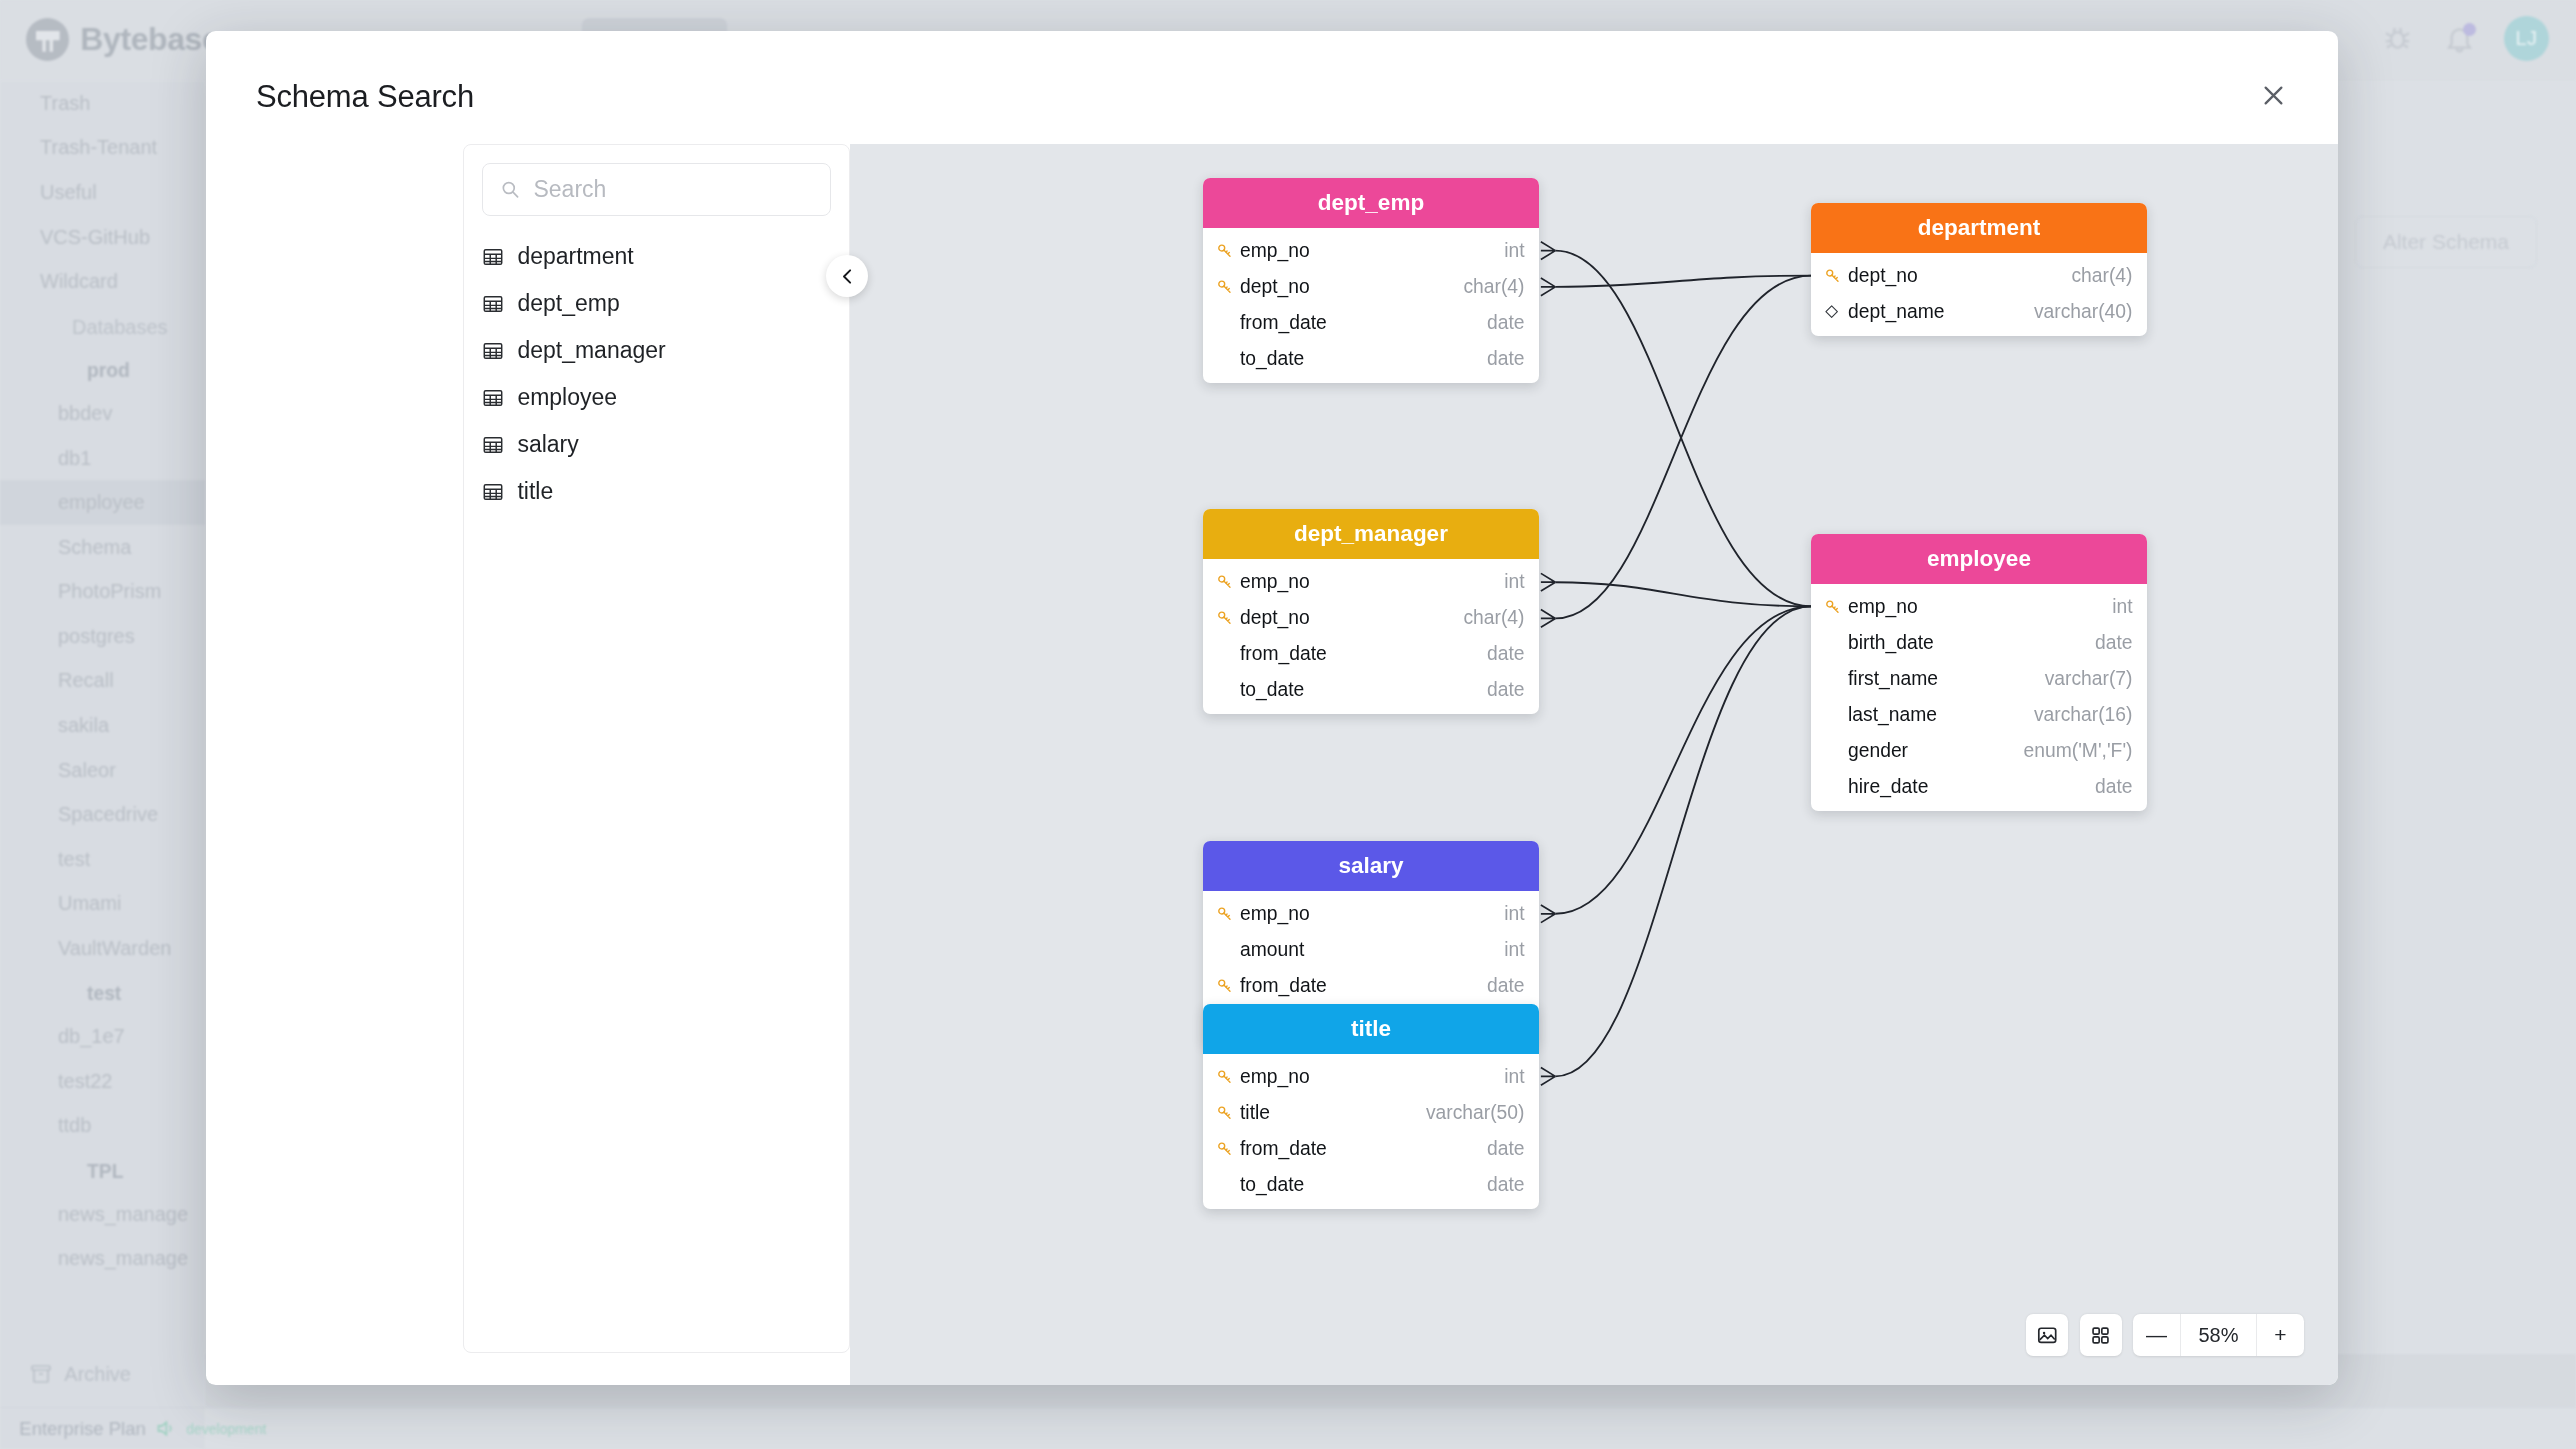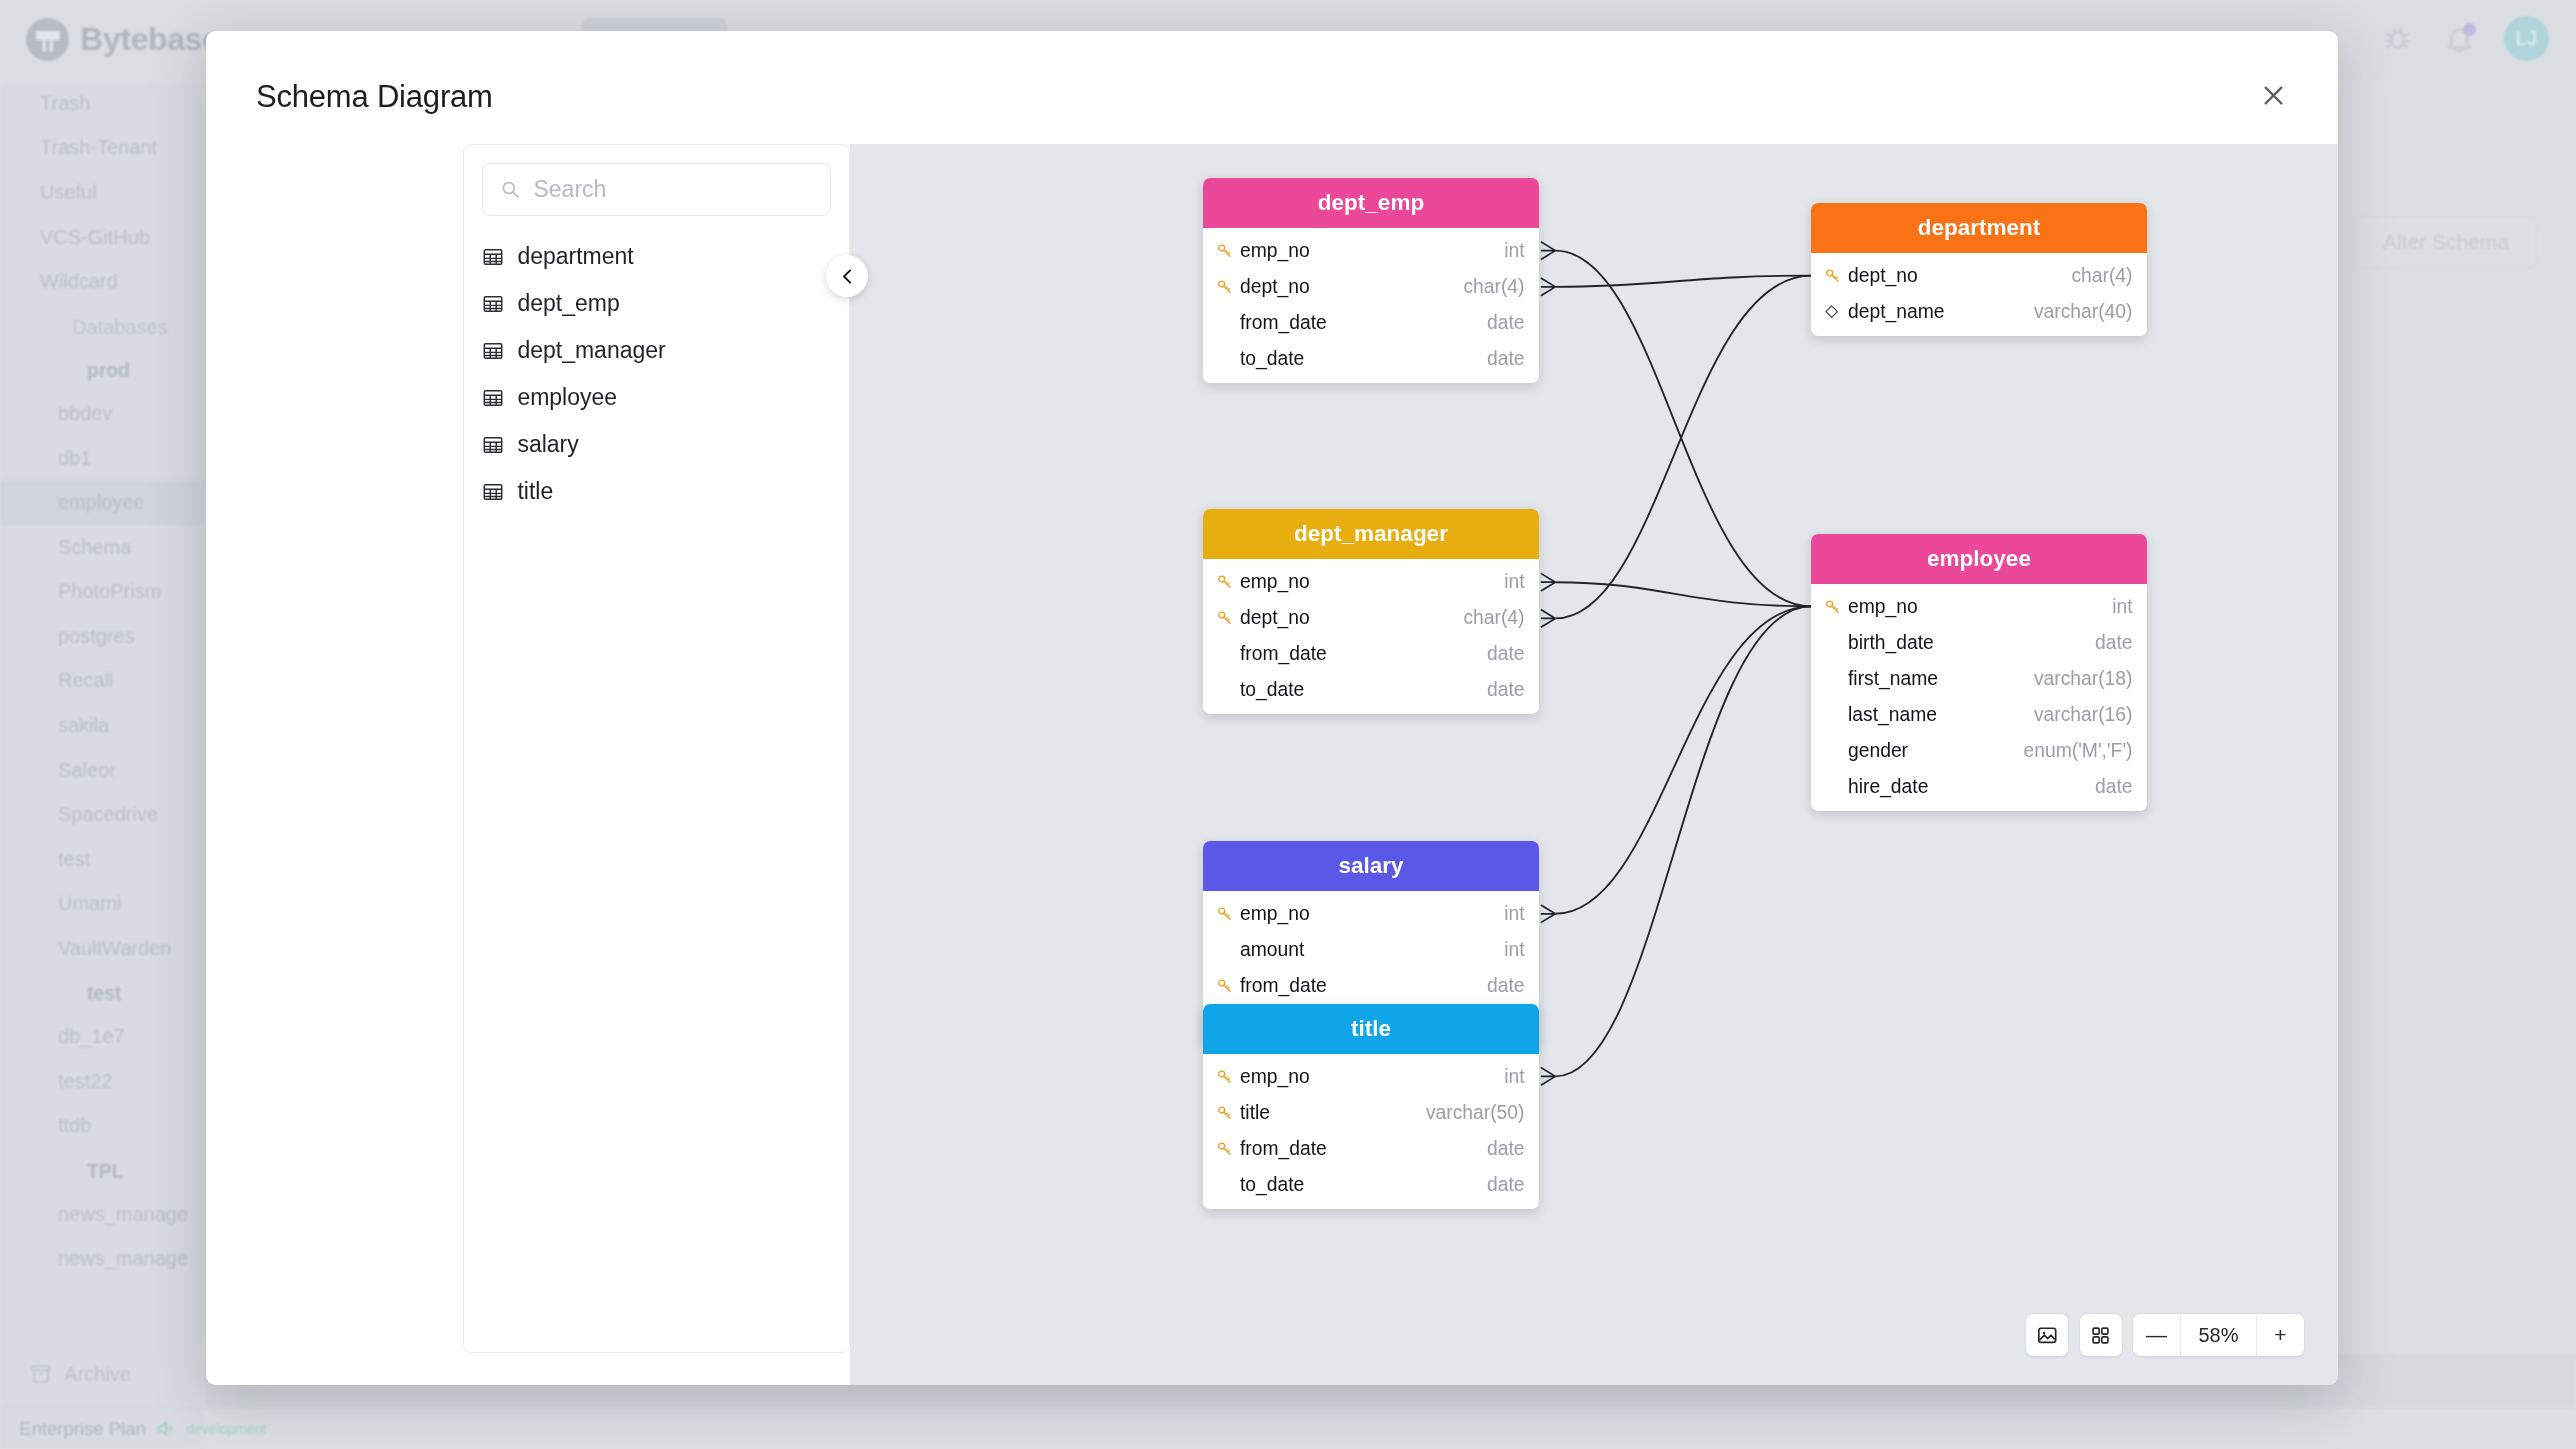--- a/index.html
+++ b/index.html
@@ -278,21 +278,21 @@
     <svg width="21" height="21" viewBox="0 0 24 24" fill="none" stroke="#8fcdb8" stroke-width="1.8">
       <path d="M4 9v6h4l5 4V5L8 9H4z"></path>
         <path d="M16.5 8.5a5 5 0 010 7"></path>
     </svg>
     <span id="bg-dev-tag">development</span>
   </div>
 </div>
 
 <div id="modal">
 
-  <div id="modal-title">Schema Diagram</div>
+  <div id="modal-title">Schema Search</div>
 
   <div id="modal-close">
     <svg width="27" height="27" viewBox="0 0 24 24" fill="none" stroke="currentColor" stroke-width="2" stroke-linecap="round">
       <path d="M5 5l14 14M19 5L5 19"></path>
     </svg>
   </div>
 
   <div id="tables-panel">
     <div id="search-wrap">
       <svg width="22.5" height="22.5" viewBox="0 0 24 24" fill="none" stroke="#b9bcc2" stroke-width="2">
@@ -477,21 +477,21 @@
               <span class="col-type">int</span>
             </div>
             <div class="col-row">
               <span class="col-key"></span>
               <span class="col-name">birth_date</span>
               <span class="col-type">date</span>
             </div>
             <div class="col-row">
               <span class="col-key"></span>
               <span class="col-name">first_name</span>
-              <span class="col-type">varchar(18)</span>
+              <span class="col-type">varchar(7)</span>
             </div>
             <div class="col-row">
               <span class="col-key"></span>
               <span class="col-name">last_name</span>
               <span class="col-type">varchar(16)</span>
             </div>
             <div class="col-row">
               <span class="col-key"></span>
               <span class="col-name">gender</span>
               <span class="col-type">enum('M','F')</span>

